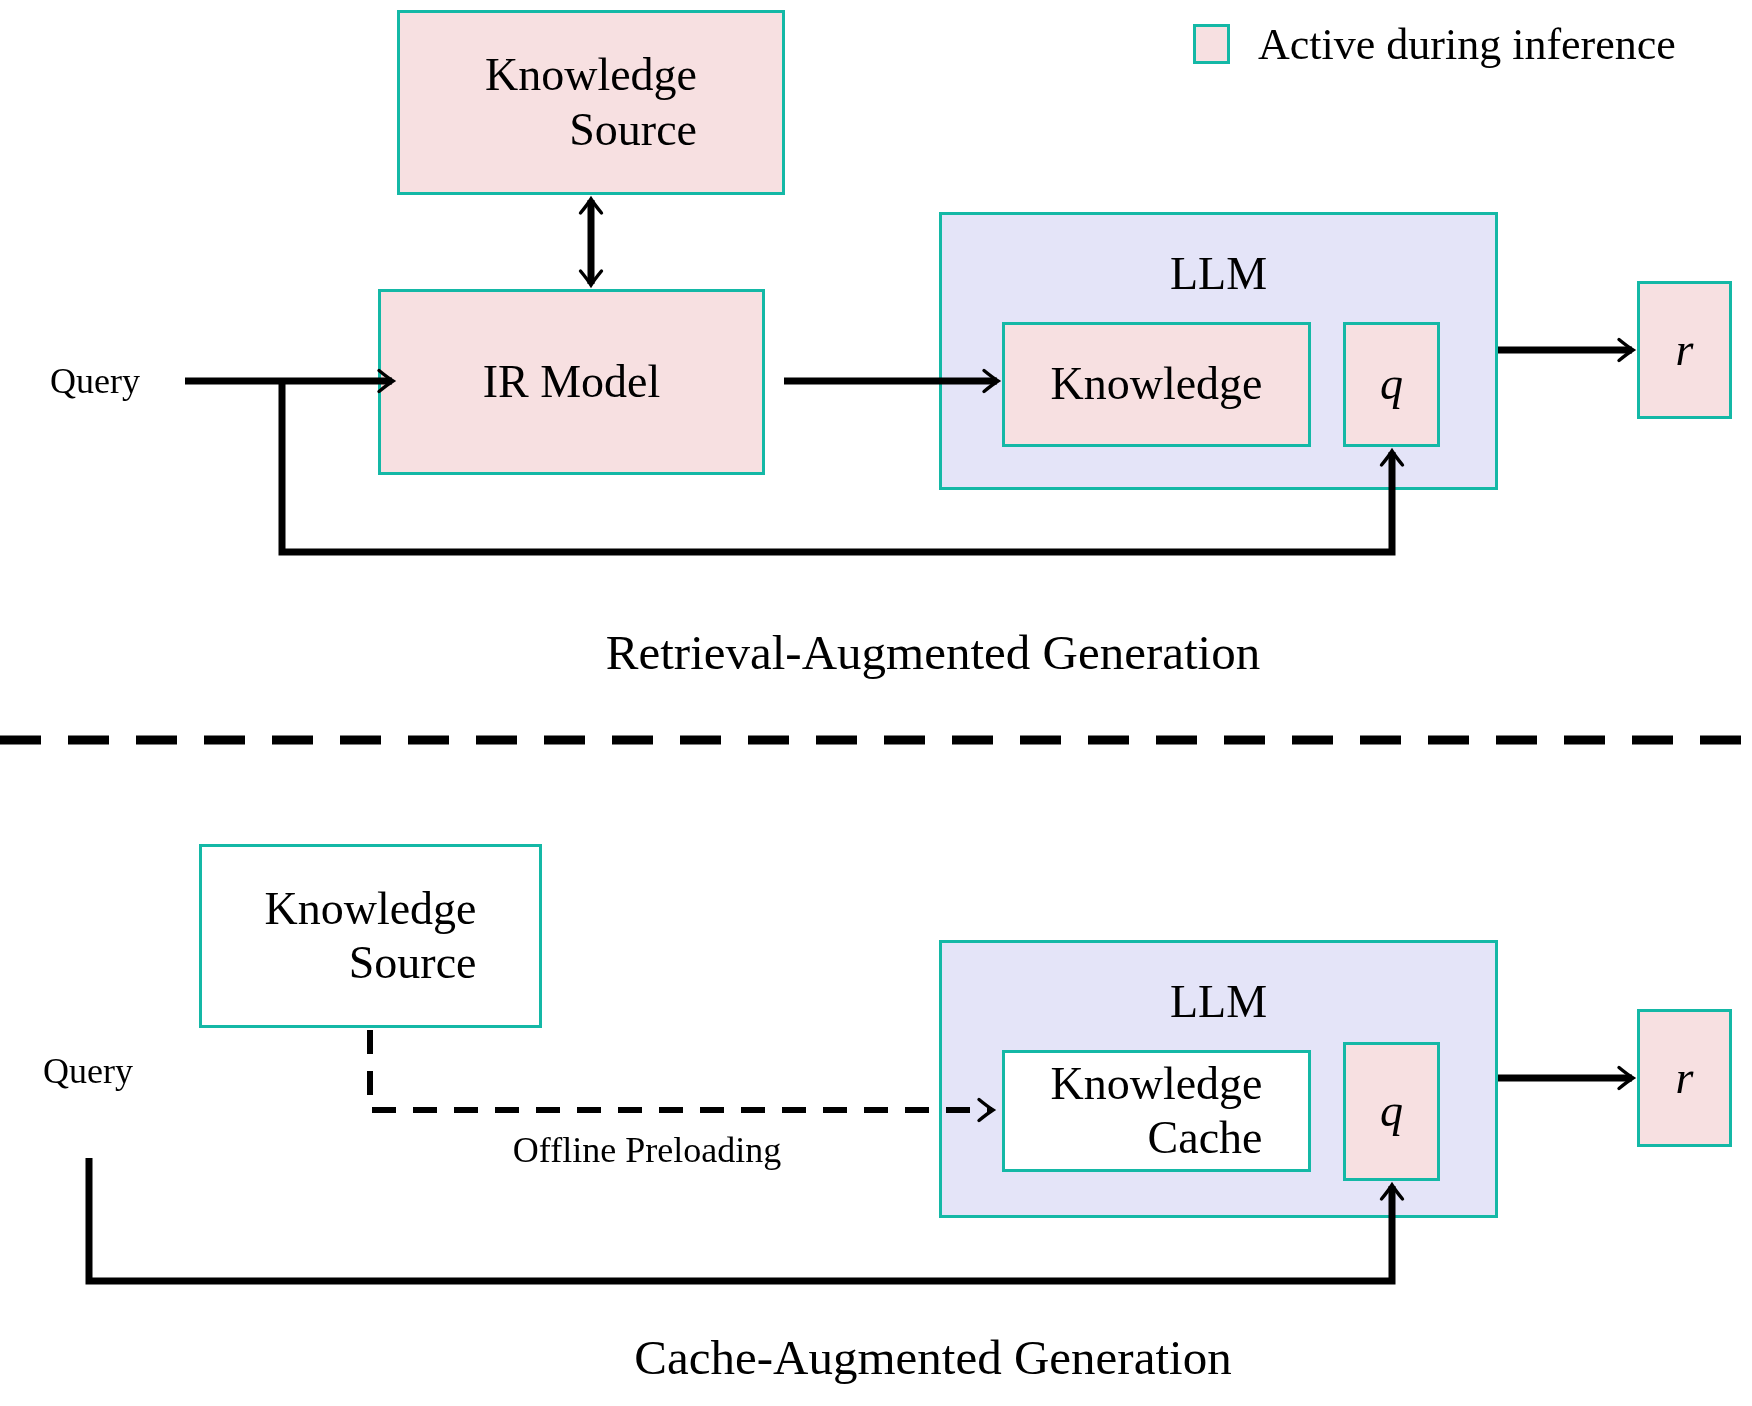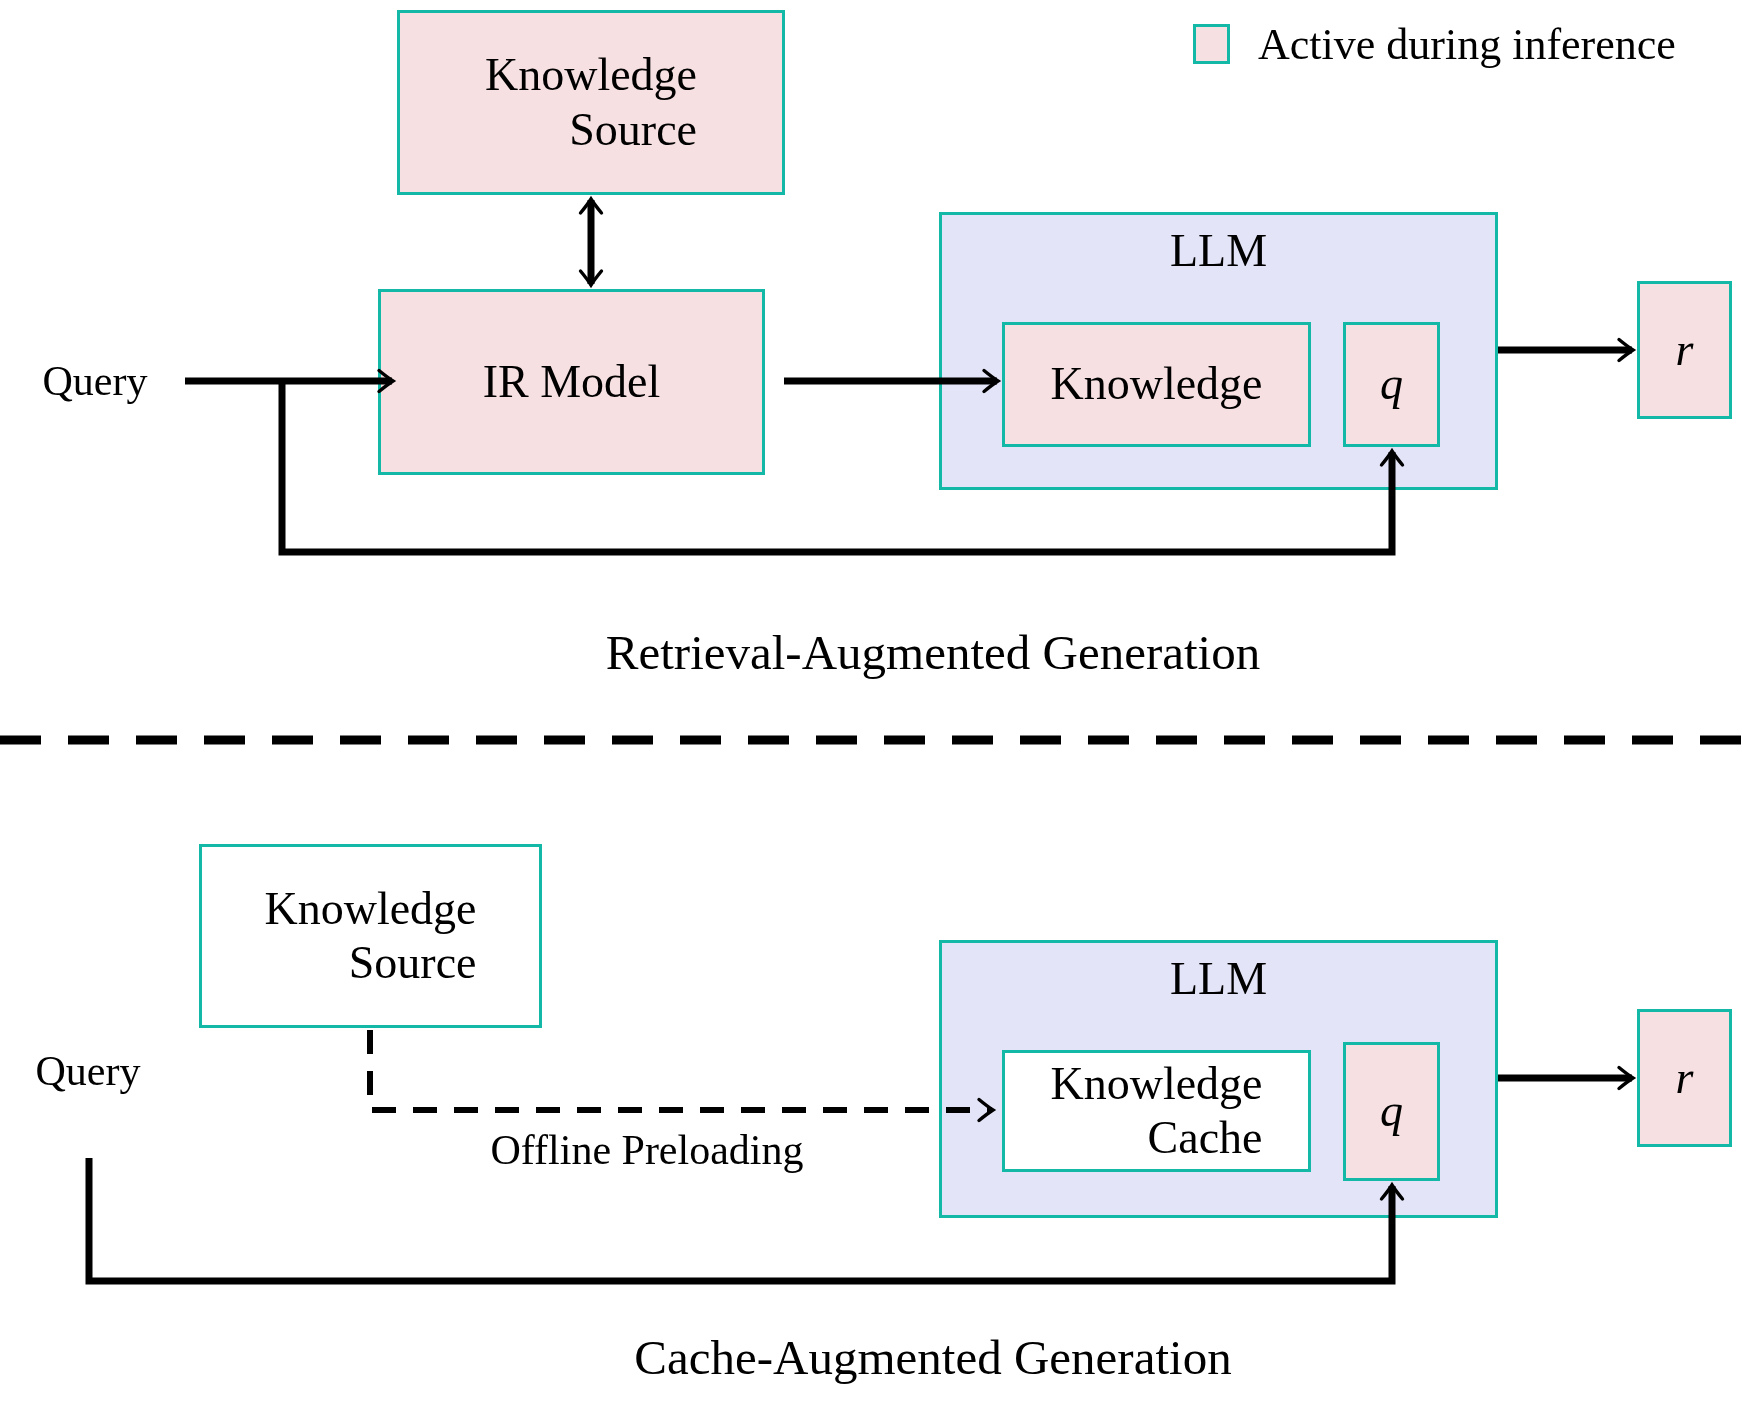--- a/index.html
+++ b/index.html
@@ -30,27 +30,27 @@
     font-size: 46px;
     line-height: 1.18;
     white-space: pre-line;
     z-index: 2;
   }
   .fill-active { background: #f7e0e1; }
   .fill-llm    { background: #e4e4f8; }
   .fill-white  { background: #ffffff; }
 
   .llm-frame { align-items: flex-start; z-index: 1; }
-  .llm-frame .llm-title { margin-top: 9px; font-size: 46px; }
+  .llm-frame .llm-title { margin-top: 32px; font-size: 46px; }
 
   .italic { font-style: italic; }
 
   .floating-label {
     position: absolute;
-    font-size: 42px;
+    font-size: 36px;
     white-space: nowrap;
     z-index: 2;
   }
   .centered { transform: translate(-50%, -50%); }
 
   .caption { font-size: 49px; }
 
   
   #ks-top        { left: 397px;  top: 10px;   width: 388px; height: 185px; }
   #ir-model      { left: 378px;  top: 289px;  width: 387px; height: 186px; }

